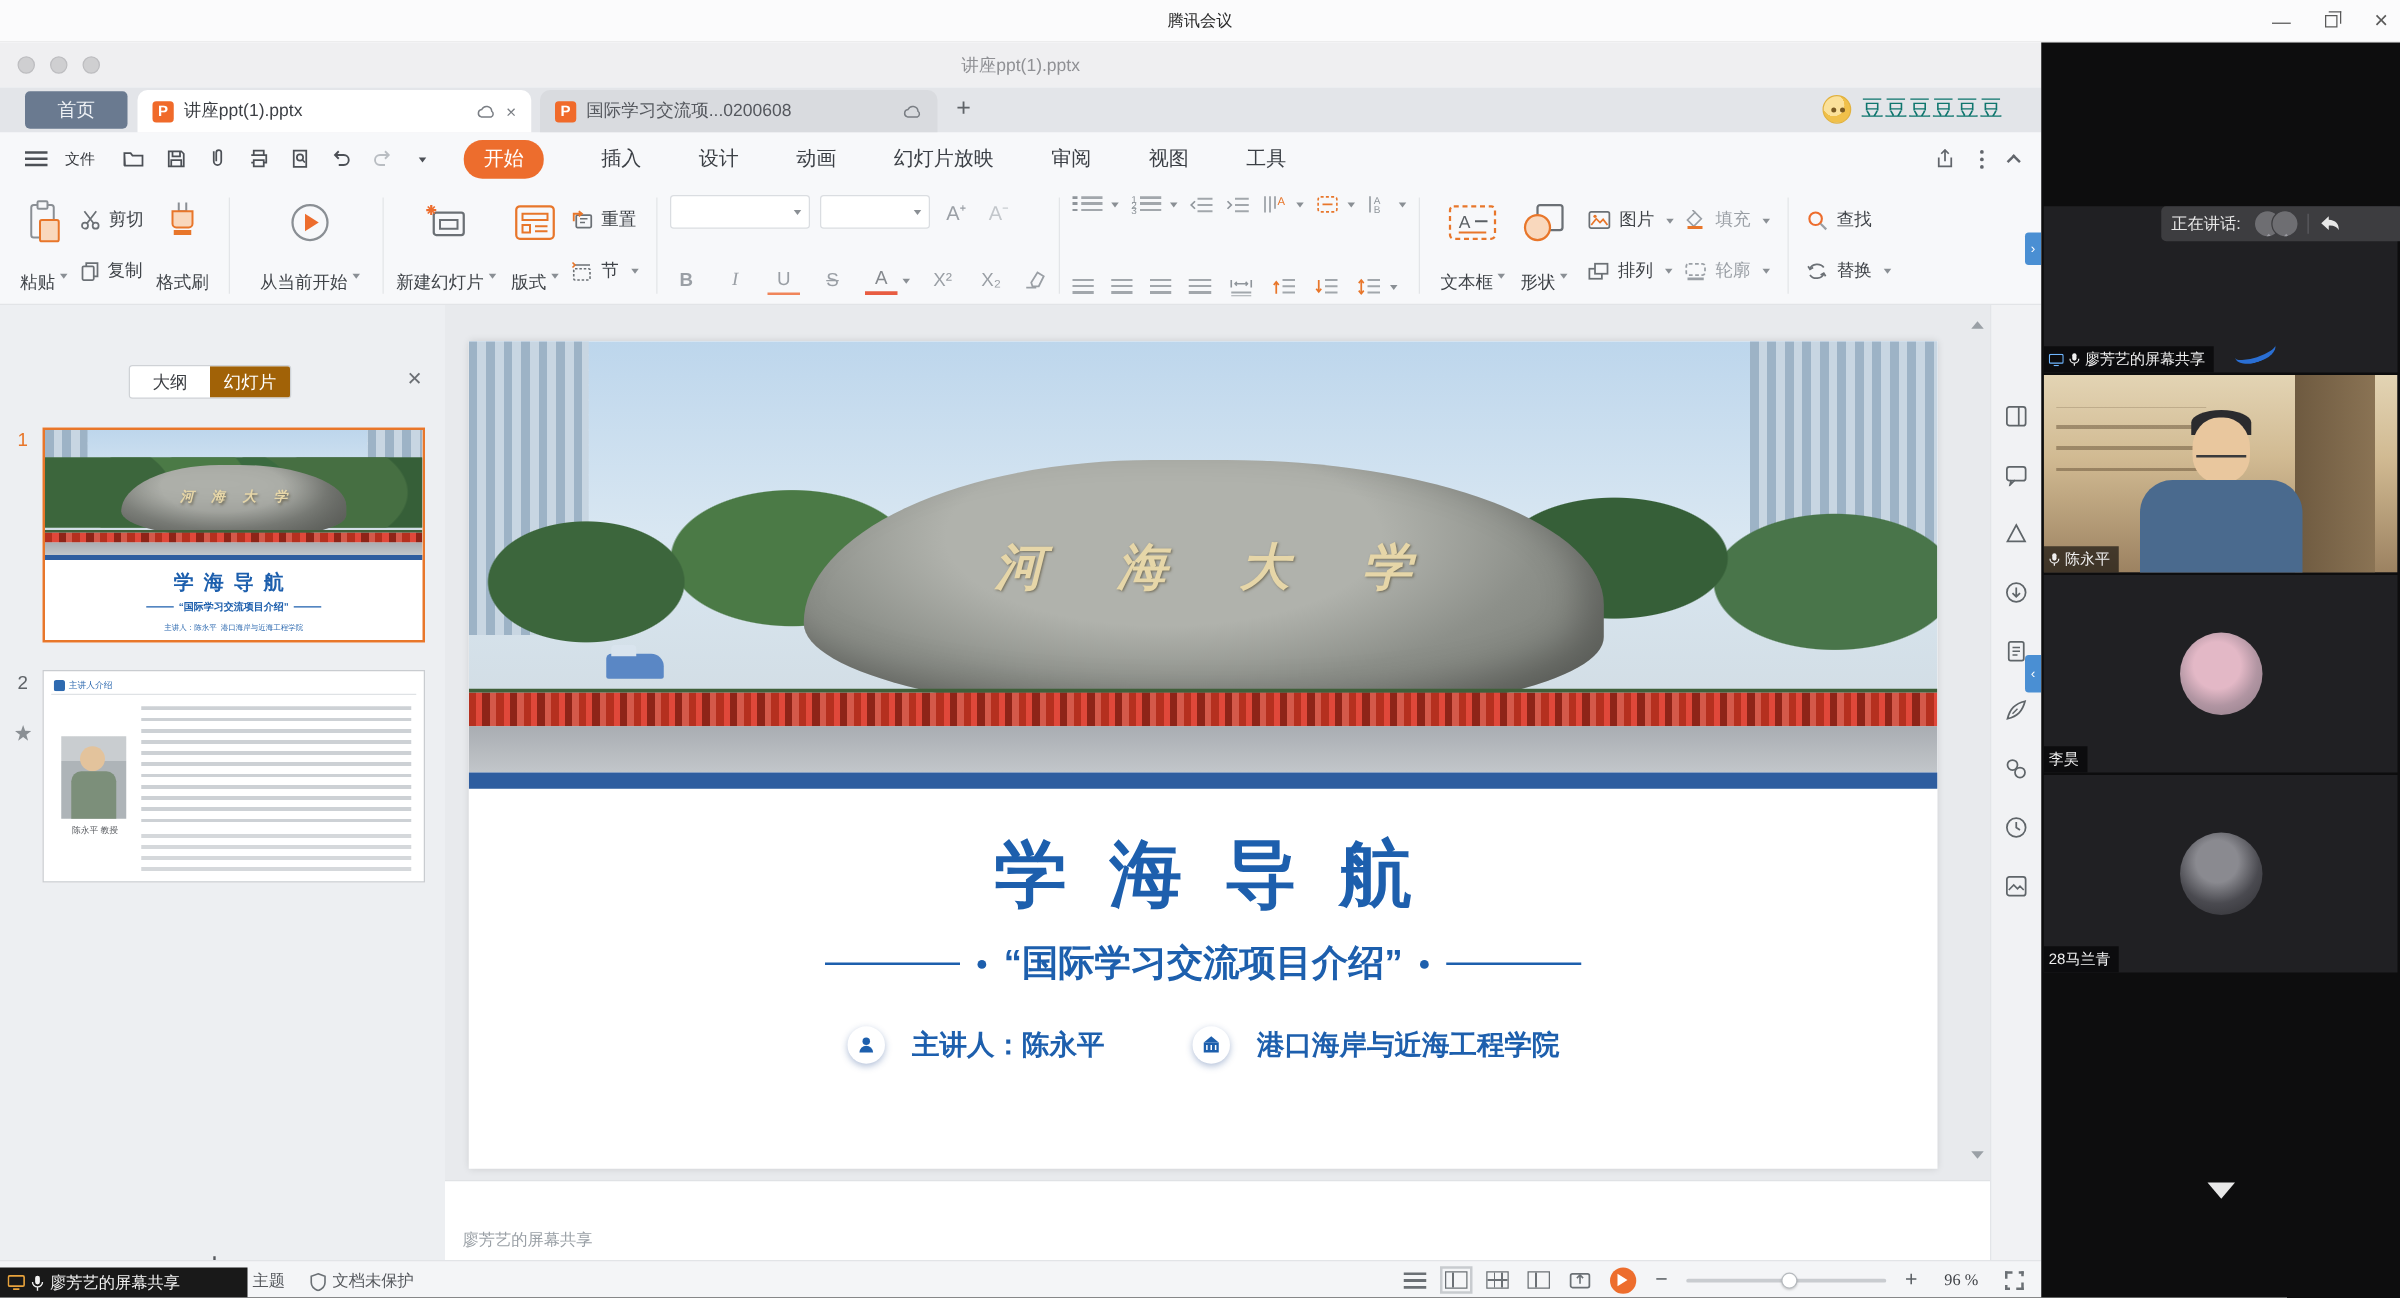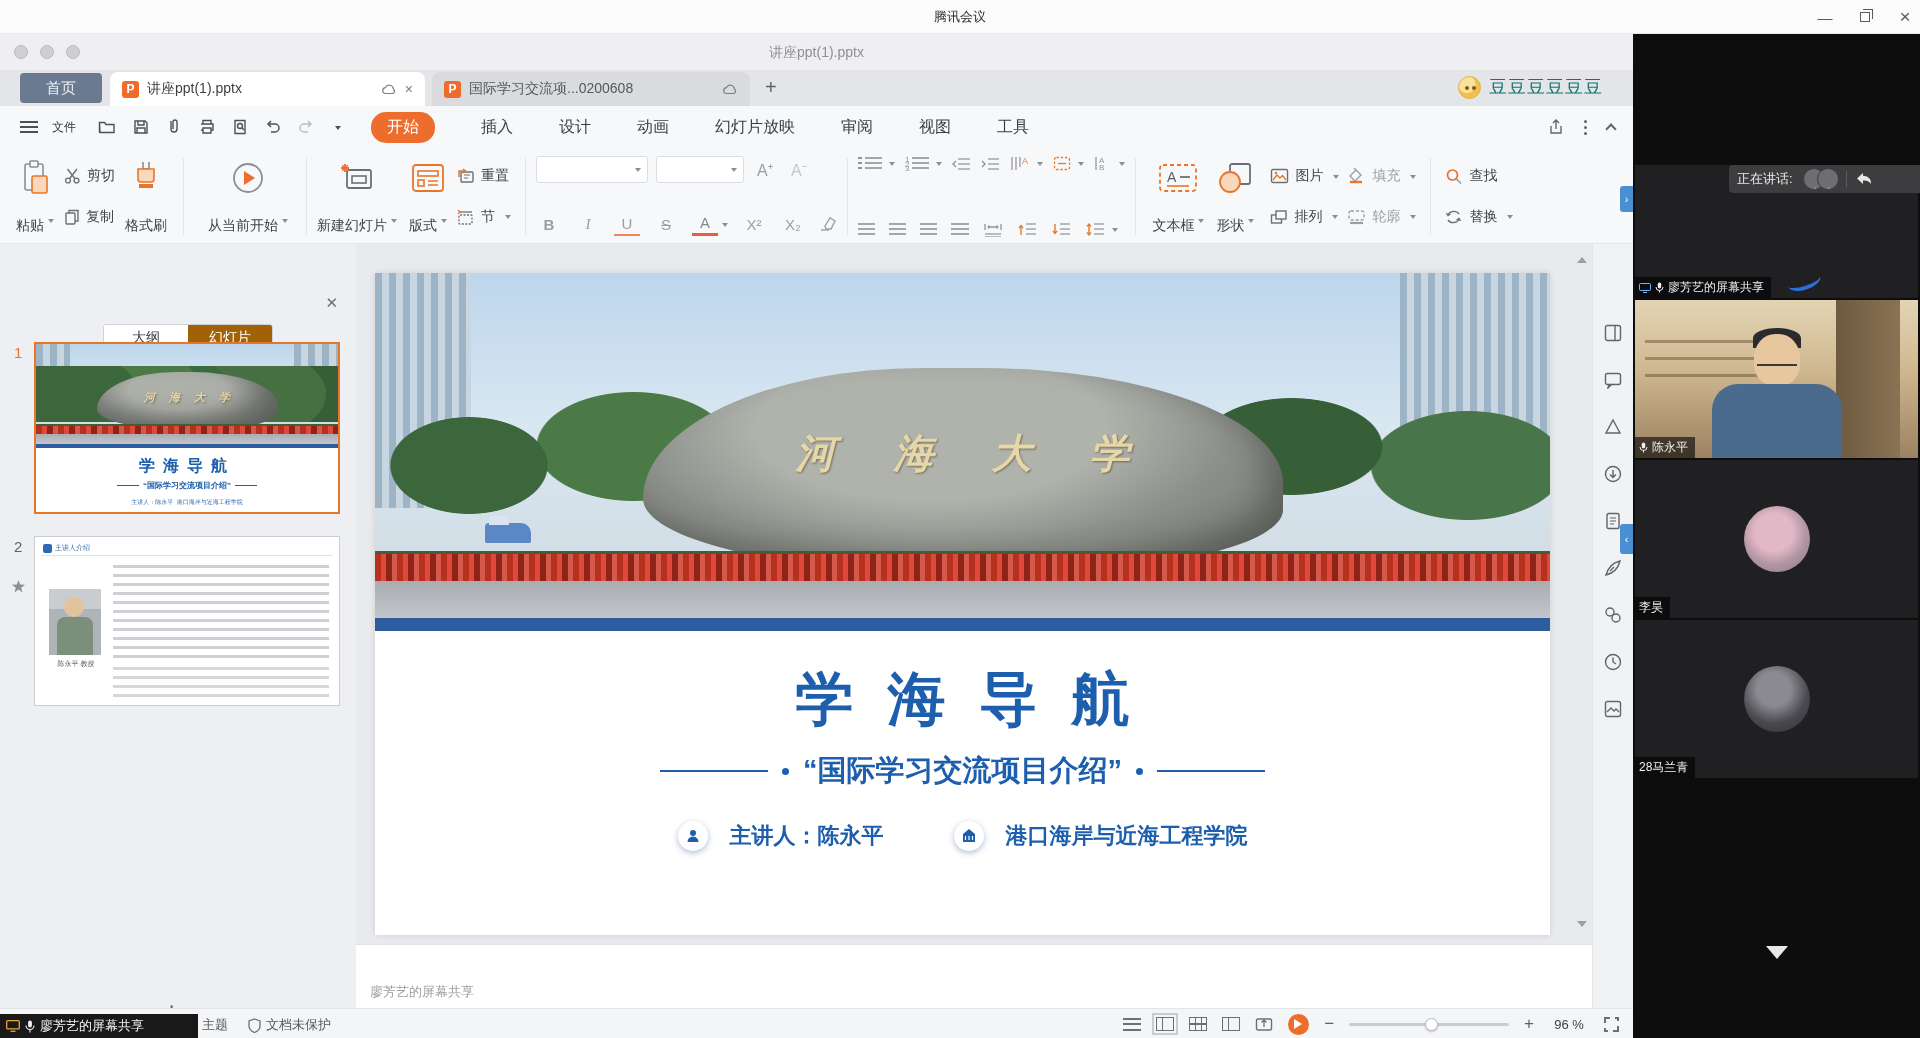--- a/index.html
+++ b/index.html
@@ -68,21 +68,21 @@
   .fmt-letter.u { border-bottom:2px solid #f0855a; height:24px; }
   .fmt-letter.s { text-decoration:line-through; }
   .fmt-letter.col { border-bottom:3px solid #e85c41; height:24px; color:#85898e; }
   .bars { width:17px; height:13px; background:repeating-linear-gradient(#a2a7ac 0 2px, transparent 2px 5px); }
   .bullets { display:flex; gap:3px; align-items:center; }
   .bullets .dots { width:4px; height:13px; background:repeating-linear-gradient(#8f959b 0 2px, transparent 2px 5px); }
   .numlist { font-size:8px; color:#8f959b; line-height:4.5px; padding-top:2px; }
 
   
   .leftpanel { position:absolute; left:0; top:210px; width:356px; height:764px; background:#edeff2; }
-  .toggle { position:absolute; left:103px; top:48px; width:170px; height:27px; display:flex; border:1px solid #cfd2d6; border-radius:3px; overflow:hidden; font-size:14px;margin-top:32px; }
+  .toggle { position:absolute; left:103px; top:48px; width:130px; height:27px; display:flex; border:1px solid #cfd2d6; border-radius:3px; overflow:hidden; font-size:14px; }
   .toggle .half { flex:1; display:flex; align-items:center; justify-content:center; }
   .toggle .off { background:#fff; color:#3c3f44; }
   .toggle .on { background:#a16207; color:#fff; }
   .panel-x { position:absolute; right:18px; top:50px; font-size:15px; color:#6b6f74; }
   .thumb { position:absolute; left:34px; width:306px; background:#fff; }
   .thumb1 { top:98px; height:172px; border:2px solid #e8762a; }
   .thumb2 { top:292px; height:170px; border:1px solid #c9ccd0; }
   .slide-num { position:absolute; left:14px; font-size:15px; }
   .n1 { top:100px; color:#e8762a; }
   .n2 { top:294px; color:#5f6368; }
@@ -160,21 +160,21 @@
   .sb-right { position:absolute; right:14px; top:0; height:30px; display:flex; align-items:center; gap:15px; }
   .viewic { width:18px; height:14px; border:1.4px solid #6b7075; }
   .viewic.active { outline:2px solid #c8cbcf; outline-offset:2px; }
   .viewic.split { background:linear-gradient(90deg,#0000 0 5px, #6b7075 5px 6.4px, #0000 6.4px); }
   .viewic.grid { background:linear-gradient(90deg,#0000 0 5px, #6b7075 5px 6.4px, #0000 6.4px 11px, #6b7075 11px 12.4px, #0000 12.4px), linear-gradient(#0000 0 5.5px, #6b7075 5.5px 7px, #0000 7px); }
   .viewic.list { border:none; width:18px; height:13px; background:repeating-linear-gradient(#6b7075 0 2px, transparent 2px 5.5px); }
   .playbtn { width:21px; height:21px; border-radius:50%; background:#ed6d2d; display:flex; align-items:center; justify-content:center; }
   .playbtn .t { width:0; height:0; border:5px solid transparent; border-left:8px solid #fff; margin-left:4px; }
   .sb-zoomtrack { width:160px; height:3px; background:#c9ccd0; border-radius:2px; position:relative; }
   .sb-zoomhandle { position:absolute; left:76px; top:-5px; width:13px; height:13px; border-radius:50%; background:#fff; border:1px solid #b6babe; box-shadow:0 1px 2px rgba(0,0,0,.2); }
-  .sb-zoomval { min-width:40px; text-align:center; color:#3c3f44; }
+  .sb-zoomval { min-width:40px; text-align:center; color:#3c3f44;font-family:Liberation Serif, serif; }
   .fsic { width:15px; height:15px; position:relative; }
   .fsic:before, .fsic:after { content:""; position:absolute; width:4px; height:4px; border:2px solid #6b7075; }
   .fsic:before { left:0; top:0; border-right:none; border-bottom:none; box-shadow:9px 9px 0 -2px #fff; }
   .fsic:after { right:0; bottom:0; border-left:none; border-top:none; }
   .fsic .c2 { position:absolute; right:0; top:0; width:4px; height:4px; border:2px solid #6b7075; border-left:none; border-bottom:none; }
   .fsic .c3 { position:absolute; left:0; bottom:0; width:4px; height:4px; border:2px solid #6b7075; border-right:none; border-top:none; }
 
   
   .share-overlay { position:absolute; left:0; top:1014px; width:198px; height:24px; background:rgba(5,5,5,.92); display:flex; align-items:center; gap:5px; padding:0 6px; z-index:50; }
   .share-overlay .txt { color:#f2f2f2; font-size:13px; white-space:nowrap; }

